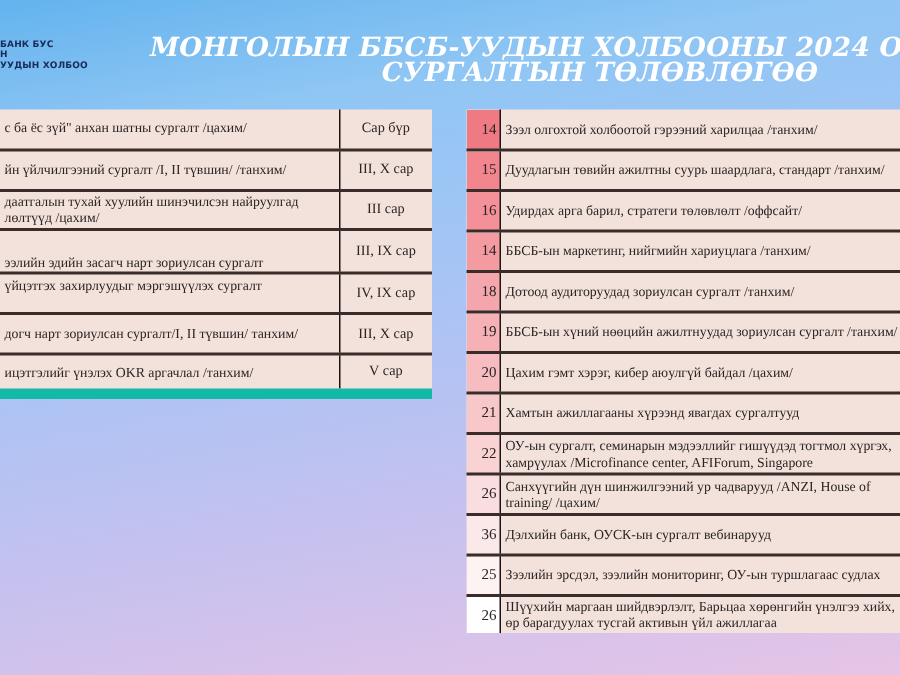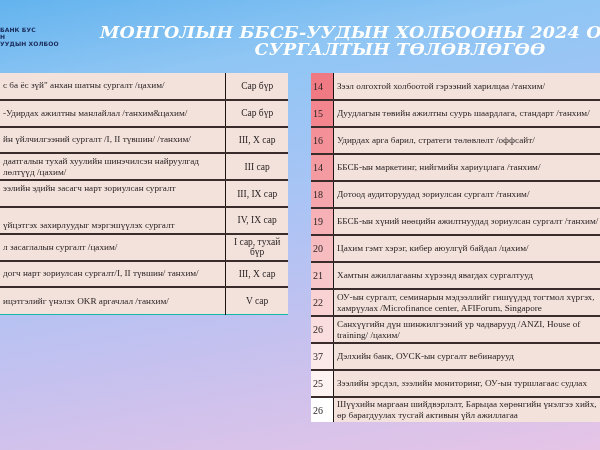--- a/index.html
+++ b/index.html
@@ -24,30 +24,30 @@
   .title .l2 { padding-left: 80px; }
 
   table { border-collapse: collapse; position: absolute; }
   td {
     padding: 0 3px; font-size: 9.2px; line-height: 11px; color: #2b2424;
     overflow: hidden; white-space: nowrap;
   }
   
   .left-table { left: 0; top: 73px; width: 288px; background: #f3e2dc; }
   .left-table tr { height: 26.8px; border-bottom: 2px solid #3a2c2a; }
-  .left-table tr:last-child { border-bottom: 1px solid #14b8a6; }
+  .left-table tr:last-child { border-bottom: 7px solid #14b8a6; }
   .left-table td.topic { width: 221px; border-right: 1.5px solid #1c1414; text-align: left; }
   .left-table td.when { width: 58px; text-align: center; white-space: normal; font-size: 9.5px; line-height: 10px; }
 
   
   .right-table { left: 311px; top: 73px; width: 300px; background: #f3e2dc; }
   .right-table tr { border-bottom: 2px solid #3a2c2a; }
   .right-table tr:last-child { border-bottom: none; }
   .right-table td.num {
-    width: 18px; padding: 0 2px; text-align: left; font-size: 10px;
+    width: 18px; padding: 0 2px; text-align: right; font-size: 10px;
     border-right: 1.5px solid #1c1414;
   }
   .right-table td.topic { text-align: left; white-space: normal; line-height: 11px; padding: 1px 3px; }
 </style>
 </head>
 <body>
 
 <div class="logo">
   <div>БАНК БУС</div>
   <div>Н</div>
@@ -59,43 +59,35 @@
   <div class="l2">СУРГАЛТЫН ТӨЛӨВЛӨГӨӨ</div>
 </div>
 
 <table class="left-table">
   <tbody>
     <tr>
         <td class="topic">с ба ёс зүй" анхан шатны сургалт /цахим/</td>
         <td class="when">Сар бүр</td>
       </tr>
     <tr>
-        <td class="topic">-Удирдах ажилтны манлайлал /танхим&amp;цахим/</td>
-        <td class="when">Сар бүр</td>
-      </tr>
-    <tr>
         <td class="topic">йн үйлчилгээний сургалт /I, II түвшин/ /танхим/</td>
         <td class="when">III, X сар</td>
       </tr>
     <tr>
         <td class="topic" style="white-space:pre-line;">даатгалын тухай хуулийн шинэчилсэн найруулгад
 лөлтүүд /цахим/</td>
         <td class="when">III сар</td>
       </tr>
     <tr>
-        <td class="topic" style="vertical-align:top;padding-top:2px;">ээлийн эдийн засагч нарт зориулсан сургалт</td>
+        <td class="topic" style="vertical-align:top;padding-top:16px;">ээлийн эдийн засагч нарт зориулсан сургалт</td>
         <td class="when">III, IX сар</td>
       </tr>
     <tr>
-        <td class="topic" style="vertical-align:top;padding-top:12px;">үйцэтгэх захирлуудыг мэргэшүүлэх сургалт</td>
+        <td class="topic" style="vertical-align:top;padding-top:2px;">үйцэтгэх захирлуудыг мэргэшүүлэх сургалт</td>
         <td class="when">IV, IX  сар</td>
-      </tr>
-    <tr>
-        <td class="topic">л засаглалын сургалт /цахим/</td>
-        <td class="when">I сар, тухай бүр</td>
       </tr>
     <tr>
         <td class="topic">догч нарт зориулсан сургалт/I, II түвшин/ танхим/</td>
         <td class="when">III, X сар</td>
       </tr>
     <tr>
         <td class="topic">ицэтгэлийг үнэлэх OKR аргачлал /танхим/</td>
         <td class="when">V сар</td>
       </tr>
   </tbody>
@@ -137,21 +129,21 @@
       </tr>
     <tr style="height:27px">
         <td class="num" style="background:#f9d2d4">22</td>
         <td class="topic" style="white-space:normal;">ОУ-ын сургалт, семинарын мэдээллийг гишүүдэд тогтмол хүргэх, хамрүулах /Microfinance center, AFIForum, Singapore</td>
       </tr>
     <tr style="height:27px">
         <td class="num" style="background:#fadddf">26</td>
         <td class="topic">Санхүүгийн дүн шинжилгээний ур чадварууд /ANZI, House of training/ /цахим/</td>
       </tr>
     <tr style="height:27px">
-        <td class="num" style="background:#fbe8e9">37</td>
+        <td class="num" style="background:#fbe8e9">36</td>
         <td class="topic">Дэлхийн банк, ОУСК-ын сургалт вебинарууд</td>
       </tr>
     <tr style="height:27px">
         <td class="num" style="background:#fdf3f3">25</td>
         <td class="topic">Зээлийн эрсдэл, зээлийн мониторинг, ОУ-ын туршлагаас судлах</td>
       </tr>
     <tr style="height:24px">
         <td class="num" style="background:#ffffff">26</td>
         <td class="topic">Шүүхийн маргаан шийдвэрлэлт, Барьцаа хөрөнгийн үнэлгээ хийх, өр барагдуулах тусгай активын үйл ажиллагаа</td>
       </tr>

